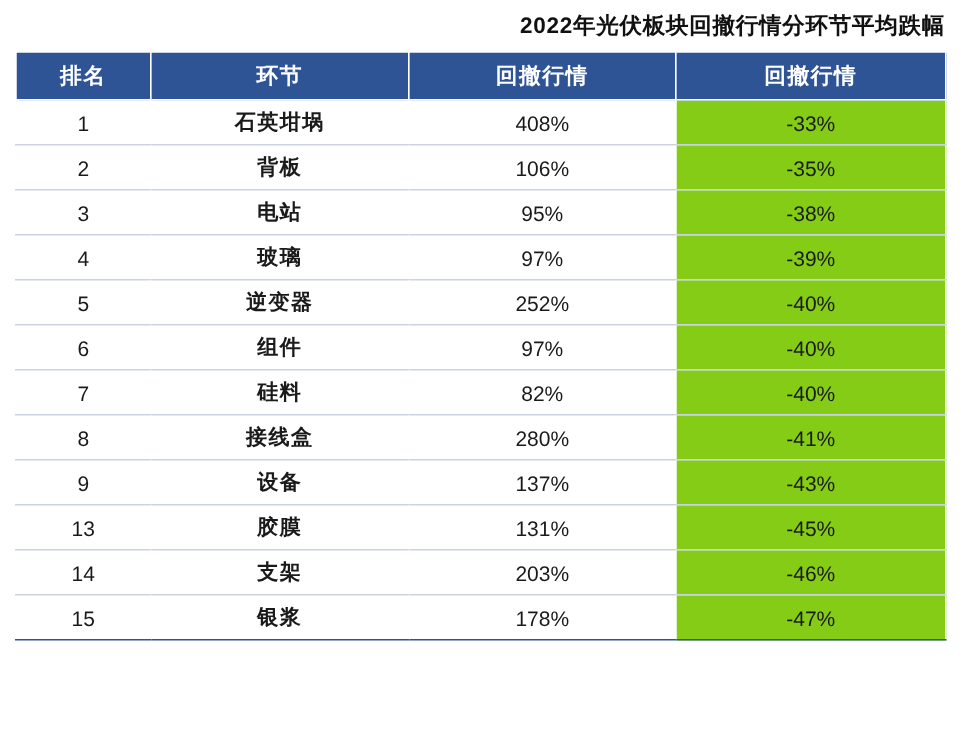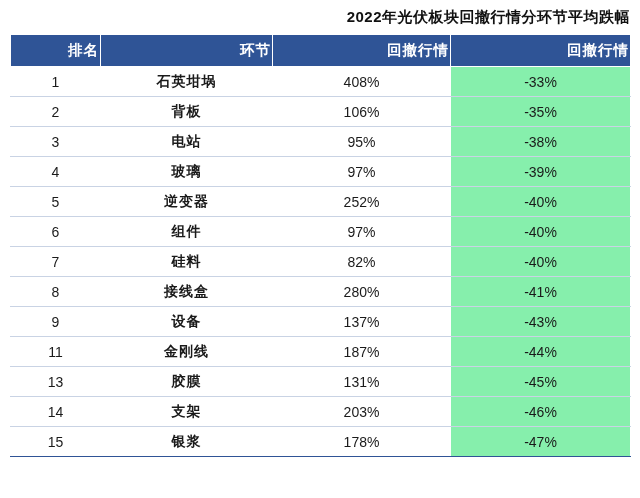--- a/index.html
+++ b/index.html
@@ -40,40 +40,40 @@
   table.data-table col.c-up   { width: 178px; }
   table.data-table col.c-down { width: 180px; }
 
   thead th {
     background: #2f5496;
     color: #ffffff;
     font-weight: bold;
     font-size: 14.5px;
     height: 29px;
     border: 1px solid #ffffff;
-    text-align: right;
+    text-align: center;
     letter-spacing: 1px;
   }
   tbody td {
     height: 27px;
     text-align: center;
     border-bottom: 1px solid #c9d3e4;
     border-left: 1px solid #ffffff;
     border-right: 1px solid #ffffff;
     font-size: 14px;
     color: #1a1a1a;
     background: #ffffff;
   }
   tbody td.segment {
     font-weight: bold;
     letter-spacing: 1px;
     text-align: center;
   }
   tbody td.down {
-    background: #86efac;
+    background: #84cc16;
   }
   tbody tr:last-child td {
     border-bottom: 1px solid #2f5496;
   }
 </style>
 </head>
 <body>
 
 <div class="page">
 
@@ -143,26 +143,20 @@
         <td>280%</td>
         <td class="down">-41%</td>
       </tr>
       <tr>
         <td>9</td>
         <td class="segment">设备</td>
         <td>137%</td>
         <td class="down">-43%</td>
       </tr>
       <tr>
-        <td>11</td>
-        <td class="segment">金刚线</td>
-        <td>187%</td>
-        <td class="down">-44%</td>
-      </tr>
-      <tr>
         <td>13</td>
         <td class="segment">胶膜</td>
         <td>131%</td>
         <td class="down">-45%</td>
       </tr>
       <tr>
         <td>14</td>
         <td class="segment">支架</td>
         <td>203%</td>
         <td class="down">-46%</td>

